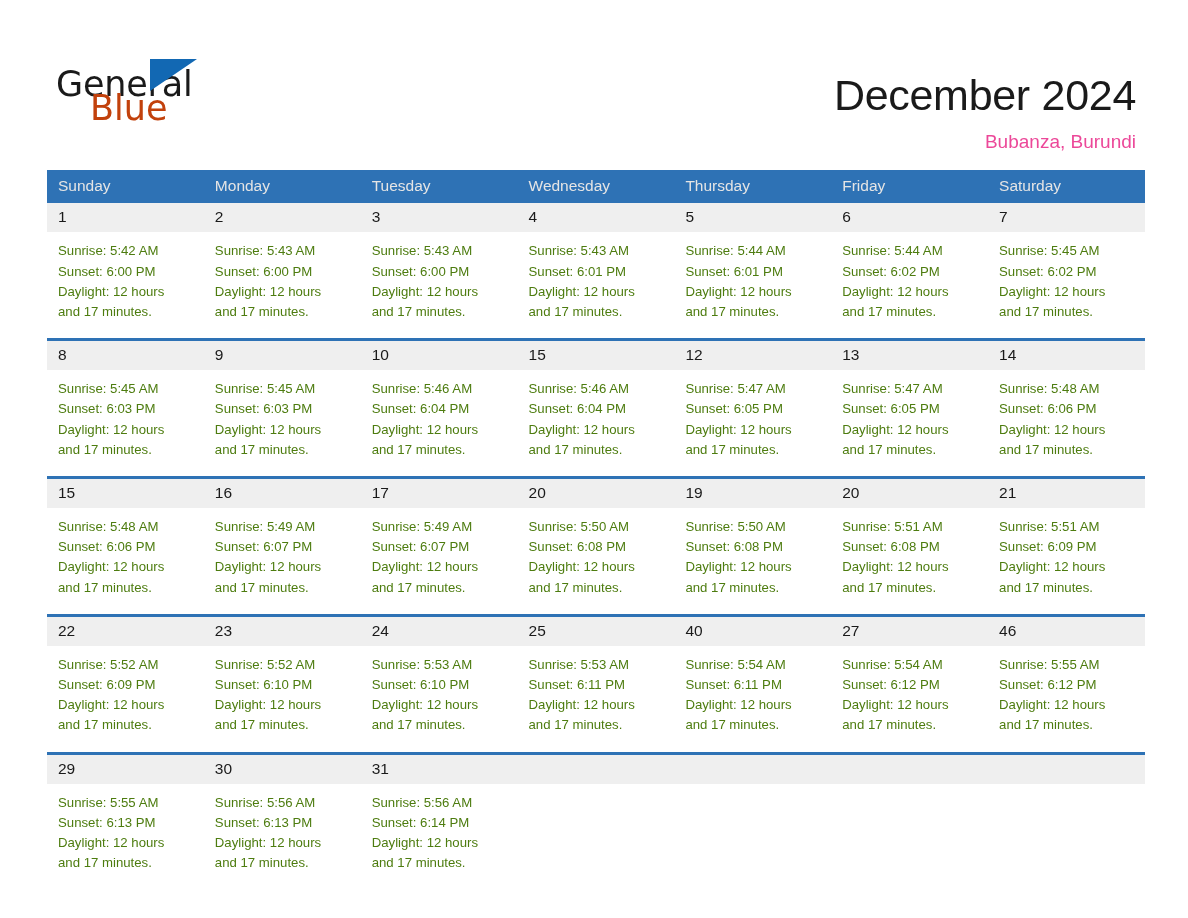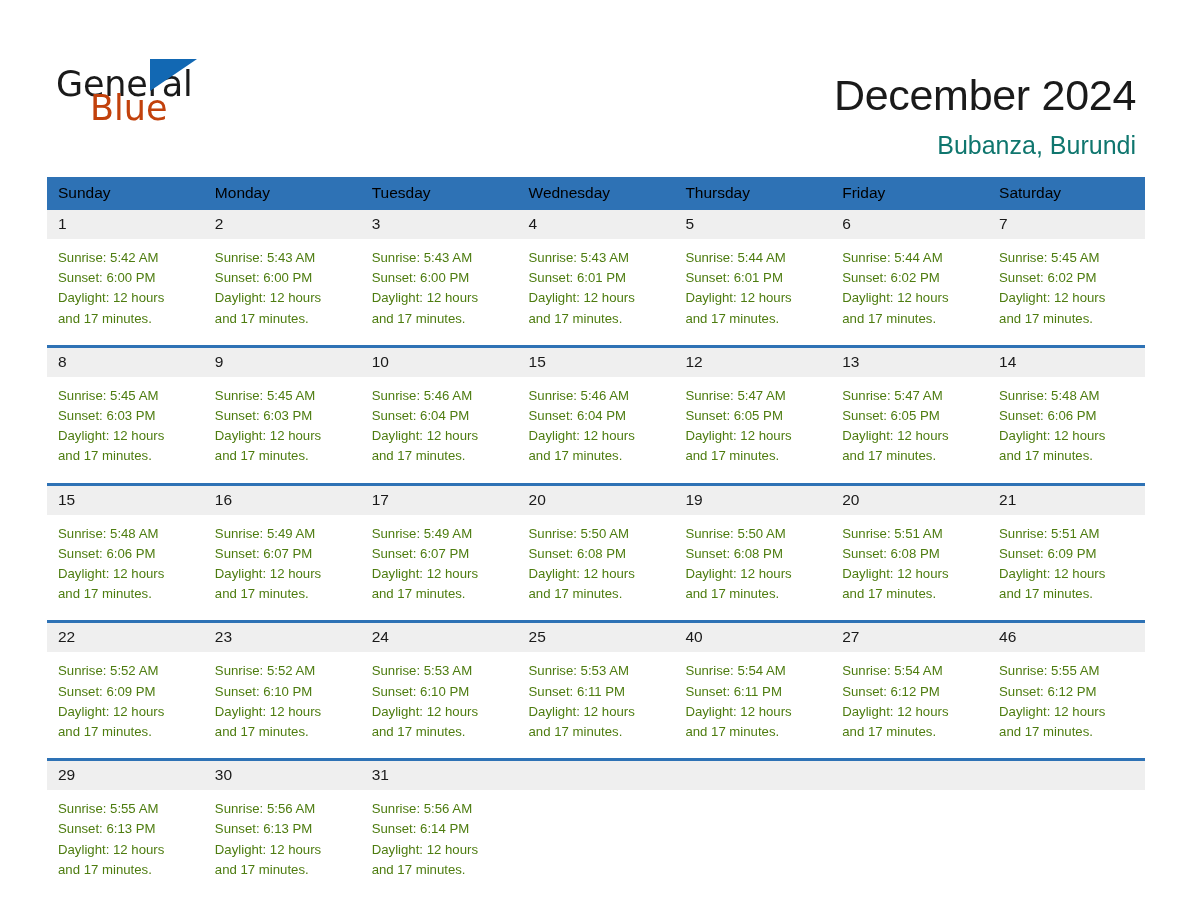--- a/index.html
+++ b/index.html
@@ -71,38 +71,38 @@
   }
   .month-title {
     font-size: 43px;
     font-weight: 400;
     color: #1a1a1a;
     line-height: 1.08;
     letter-spacing: -0.3px;
     white-space: nowrap;
   }
   .location {
-    font-size: 25px;
+    font-size: 19px;
     font-weight: 400;
-    color: #0f766e;
+    color: #ec4899;
     margin-top: 14px;
     line-height: 1.1;
     white-space: nowrap;
   }
 
   
   .calendar {
     margin: 17px 44px 0 47px;
     width: 1098px;
     border-collapse: collapse;
     table-layout: fixed;
   }
   .calendar th {
     background: #2e72b5;
-    color: #000000;
+    color: #e5e5e5;
     font-size: 15.5px;
     font-weight: 400;
     text-align: left;
     padding: 7px 0 8px 11px;
     height: 17px;
     box-sizing: content-box;
   }
   .calendar td {
     vertical-align: top;
     padding: 0;

